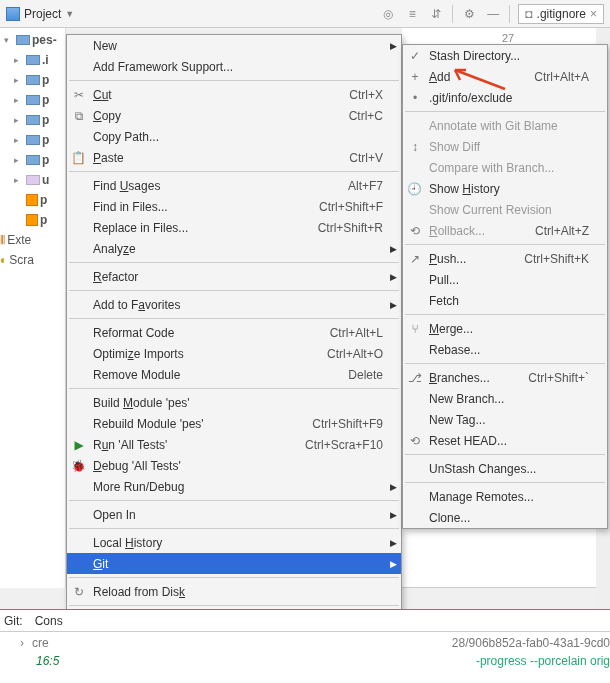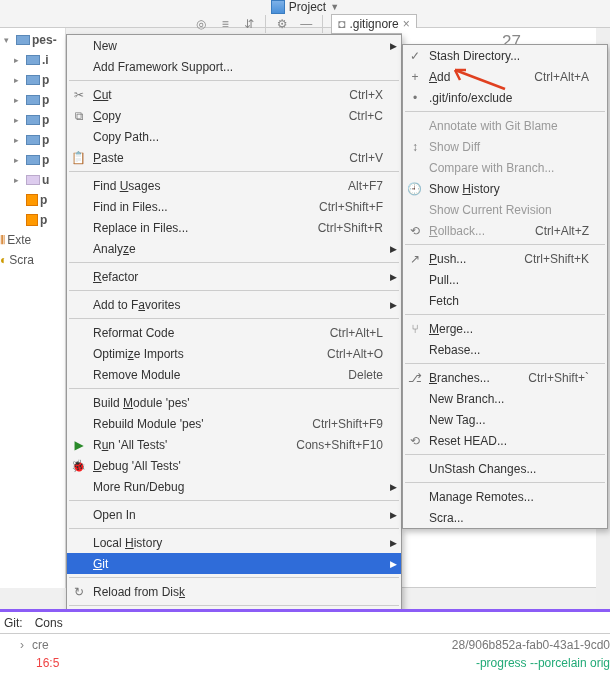--- a/index.html
+++ b/index.html
@@ -1,17 +1,17 @@
 <!DOCTYPE html>
 <html><head>
 <meta charset="utf-8">
 <style>
   * { box-sizing: border-box; margin: 0; padding: 0; font-family: "Segoe UI", Arial, sans-serif; font-size: 12px; }
   body { width: 610px; height: 683px; background: #f0f0f0; position: relative; overflow: hidden; color: #333; }
-  .toolbar { height: 28px; background: #f4f4f4; border-bottom: 1px solid #ccc; display: flex; align-items: center; padding: 0 6px; justify-content: space-between; flex-direction: column; }
+  .toolbar { height: 28px; background: #f4f4f4; border-bottom: 1px solid #ccc; display: flex; align-items: center; padding: 0 6px; justify-content: space-between; }
   .tb-left { display: flex; align-items: center; gap: 4px; }
   .tb-right { display: flex; align-items: center; gap: 8px; }
   .proj-icon { width: 14px; height: 14px; background: linear-gradient(#7db1e8,#4a90d9); border: 1px solid #3a7cc0; }
   .proj-label { color: #333; }
   .dropdown-arrow { font-size: 9px; color: #777; }
   .ico { width: 16px; height: 16px; color: #888; display: inline-flex; align-items: center; justify-content: center; }
   .sep { width: 1px; height: 18px; background: #ccc; }
   .tab { background: #fff; border: 1px solid #bbb; padding: 2px 6px; display: flex; align-items: center; gap: 4px; }
   .tab .dot { color: #888; }
   .tab .close { color: #888; }
@@ -30,26 +30,26 @@
   .menu-item .mi-label u { text-decoration: underline; }
   .menu-item .mi-short { color: #555; }
   .menu-item .mi-arrow { position: absolute; right: 4px; font-size: 9px; color: #333; }
   .menu-sep { height: 1px; background: #ccc; margin: 3px 2px; }
   .menu-item.selected { background: #2f6cd9; color: #fff; }
   .menu-item.selected .mi-arrow { color: #fff; }
   .menu-item.disabled { color: #9a9a9a; }
   .menu2 { top: 44px; left: 402px; width: 206px; }
   .arrow-svg { position: absolute; top: 64px; left: 450px; pointer-events: none; }
   .editor-bg { position: absolute; top: 28px; left: 402px; right: 0; height: 560px; background: #fff; border-bottom: 1px solid #ccc; }
-  .editor-line { position: absolute; color: #888; font-family: Liberation Sans, sans-serif; font-size: 17px; }
-  .git-panel { position: absolute; left: 0; bottom: 0; width: 610px; height: 74px; background: #fff; border-top: 3px solid #8b5cf6; }
+  .editor-line { position: absolute; color: #888; font-family: Liberation Sans, sans-serif; font-size: 11px; }
+  .git-panel { position: absolute; left: 0; bottom: 0; width: 610px; height: 74px; background: #fff; border-top: 1px solid #8b5cf6; }
   .git-tab { height: 22px; border-bottom: 1px solid #ccc; display: flex; align-items: center; padding-left: 4px; gap: 12px; }
   .git-row { padding: 4px 0 0 20px; font-family: Consolas, monospace; font-size: 12px; color: #333; display: flex; }
   .git-row .term-arrow { color: #888; margin-right: 8px; }
-  .git-row .time { color: #ef4444; }
+  .git-row .time { color: #15803d; font-style: italic; }
   .git-text1 { color: #777; }
   .git-text2 { color: #2a7; }
   .scroll { position: absolute; right: 0; top: 28px; bottom: 74px; width: 14px; background: #efefef; }
   .scroll-inner { position: absolute; top: 60px; width: 10px; left: 2px; height: 120px; background: #c8c8c8; border-radius: 2px; }
   svg line, svg path { stroke: #e04020; stroke-width: 2.5; fill: none; }
 </style>
 </head>
 <body>
 
 <div class="toolbar">
@@ -236,21 +236,21 @@
 
       </div>
     <div class="menu-item">
 
       <span class="mi-label">Rebuild Module 'pes'</span>
       <span class="mi-short">Ctrl+Shift+F9</span>
       </div>
     <div class="menu-item">
       <span class="mi-icon" style="color:#2a8a2a">▶</span>
       <span class="mi-label">R<u>u</u>n 'All Tests'</span>
-      <span class="mi-short">Cons+Shift+F10</span>
+      <span class="mi-short">Ctrl+Scra+F10</span>
       </div>
     <div class="menu-item">
       <span class="mi-icon" style="">🐞</span>
       <span class="mi-label"><u>D</u>ebug 'All Tests'</span>
 
       </div>
     <div class="menu-item">
 
       <span class="mi-label">More Run/Debug</span>
 
@@ -404,21 +404,21 @@
 
       </div>
     <div class="menu-sep"></div>
     <div class="menu-item">
 
       <span class="mi-label">Manage Remotes...</span>
 
       </div>
     <div class="menu-item">
 
-      <span class="mi-label">Scra...</span>
+      <span class="mi-label">Clone...</span>
 
       </div>
   </div>
 
 <svg class="arrow-svg" width="70" height="30">
   <line x1="55" y1="25" x2="5" y2="6"></line>
   <path d="M5 6 L16 6 M5 6 L10 16"></path>
 </svg>
 
 <div class="git-panel">

